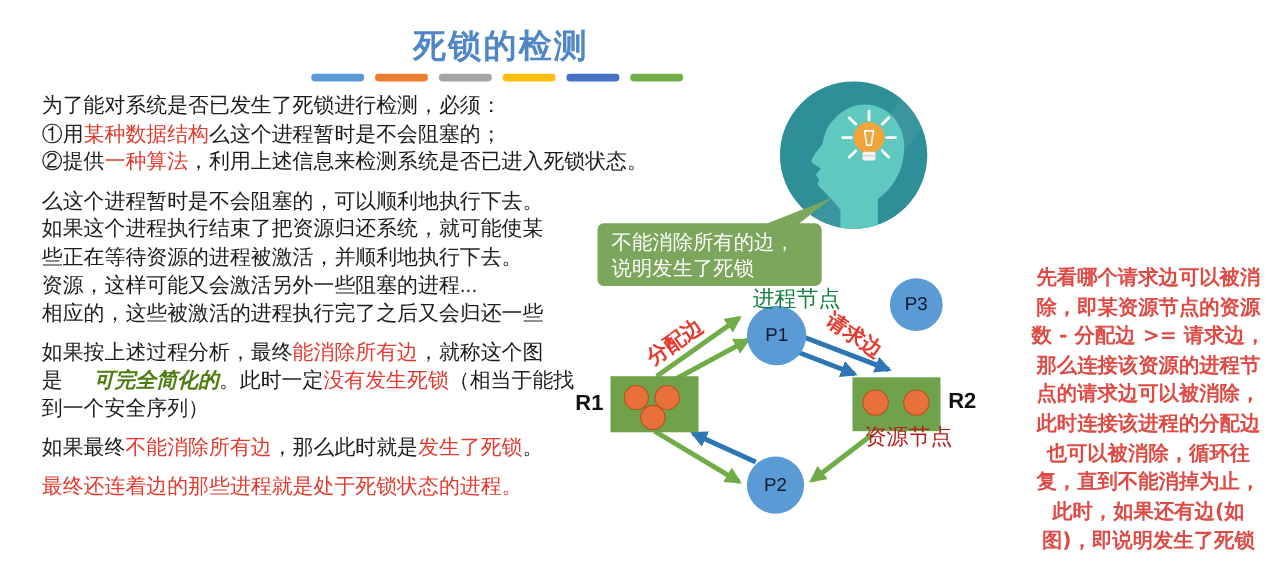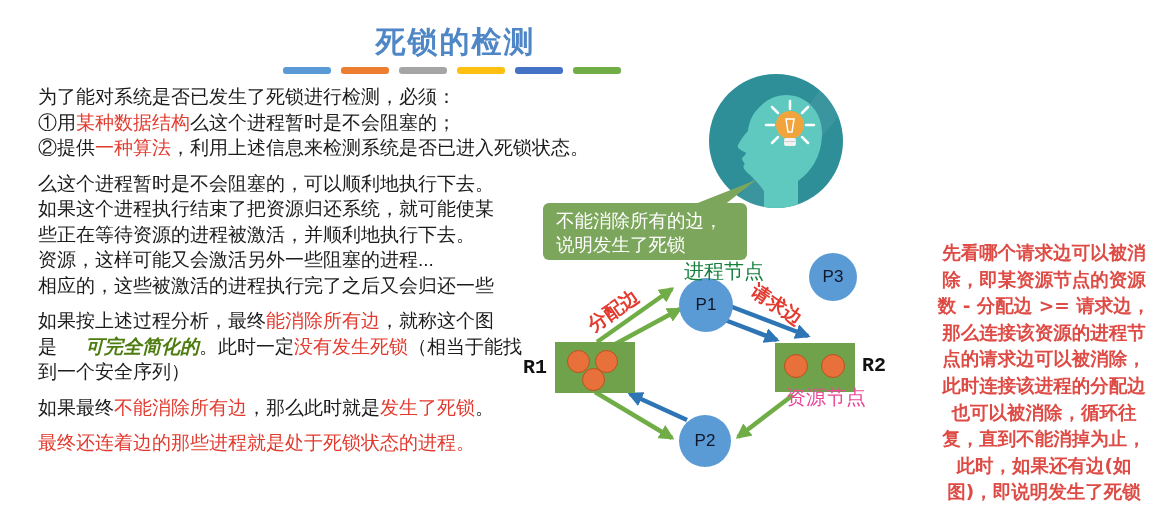--- a/index.html
+++ b/index.html
@@ -39,21 +39,21 @@
                font-size:18.5px;line-height:24px;white-space:nowrap;}
 
   
   #diagram{position:absolute;left:520px;top:246px;width:445px;height:270px;}
   #graph-arrows{position:absolute;left:0;top:0;}
   .pnode{position:absolute;border-radius:50%;display:flex;align-items:center;justify-content:center;
          color:#0f172a;font-size:17px;font-family:"Liberation Sans",sans-serif;}
   .rbox{position:absolute;}
   .dot{position:absolute;border-radius:50%;}
   .rlabel{position:absolute;font-weight:bold;font-size:20px;color:#111;
-          font-family:Liberation Mono, monospace;}
+          font-family:Liberation Sans, sans-serif;}
   .dlabel{position:absolute;font-size:20px;white-space:nowrap;
           font-family:"DejaVu Sans",sans-serif;}
   .elabel{position:absolute;font-size:19px;font-weight:bold;white-space:nowrap;
           font-family:"DejaVu Sans",sans-serif;}
 </style>
 </head>
 <body>
 
 <div id="page">
 
@@ -167,21 +167,21 @@
       </div>
     <div class="rbox" style="left:255px;top:97px;width:80px;height:49px;background:#6fa24b;">
         <div class="dot" style="left: 9px; top: 11px; width: 22px; height: 22px; background: rgb(232, 112, 58); border: 1px solid rgb(184, 83, 31);"></div>
         <div class="dot" style="left: 46px; top: 11px; width: 22px; height: 22px; background: rgb(232, 112, 58); border: 1px solid rgb(184, 83, 31);"></div>
       </div>
 
     <div class="rlabel" style="left:3px;top:110px;">R1</div>
     <div class="rlabel" style="left:342px;top:108px;">R2</div>
 
     <div class="dlabel" style="left:164px;top:12px;color:#15803d;">进程节点</div>
-    <div class="dlabel" style="left:266px;top:138px;color:#ec4899;">资源节点</div>
+    <div class="dlabel" style="left:266px;top:138px;color:#b91c1c;">资源节点</div>
     <div class="elabel" style="left:65px;top:52px;color:#e23a2e;transform:rotate(-35deg);">分配边</div>
     <div class="elabel" style="left:228px;top:46px;color:#e23a2e;transform:rotate(34deg);">请求边</div>
   </div>
 
   <div id="right-note" style="color: rgb(222, 75, 69);">
       <div class="nline">先看哪个请求边可以被消</div>
       <div class="nline">除，即某资源节点的资源</div>
       <div class="nline">数 - 分配边 &gt;= 请求边，</div>
       <div class="nline">那么连接该资源的进程节</div>
       <div class="nline">点的请求边可以被消除，</div>

